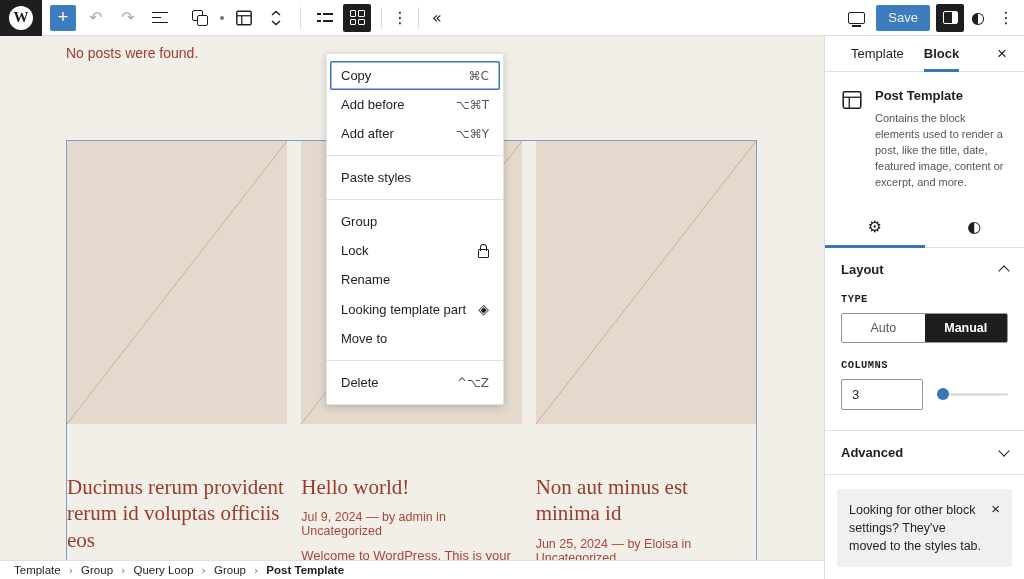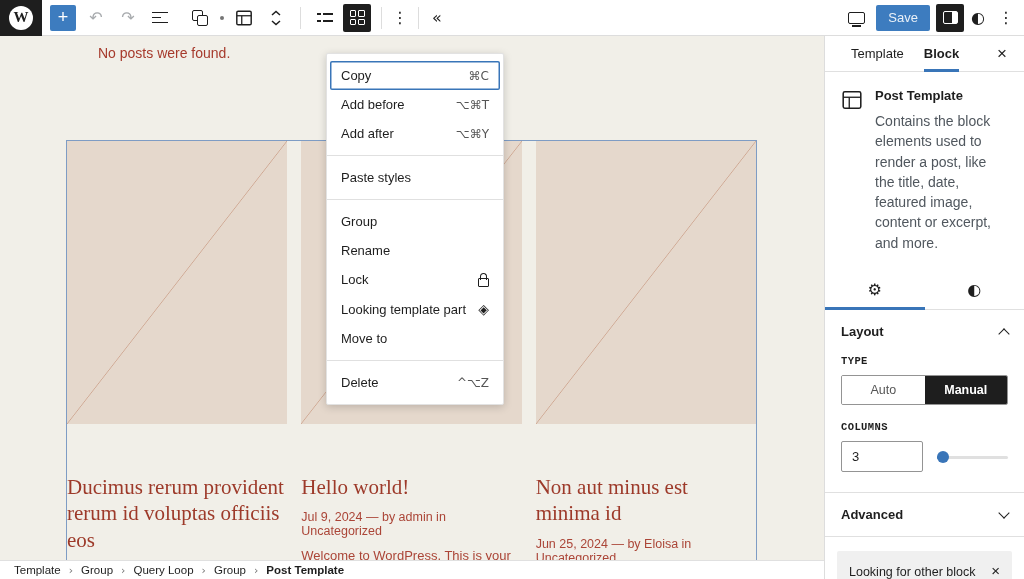--- a/index.html
+++ b/index.html
@@ -37,21 +37,21 @@
   .icon-grid i { border:1.5px solid currentColor; border-radius:1px; }
   .icon-monitor { width:17px; height:12px; border:1.6px solid #1e1e1e; border-radius:2px; position:relative; }
   .icon-monitor:after { content:""; position:absolute; left:3px; right:3px; bottom:-4px; height:1.6px; background:#1e1e1e; }
   .icon-sidebar { width:15px; height:13px; border:1.6px solid currentColor; border-radius:2px; position:relative; }
   .icon-sidebar:after { content:""; position:absolute; top:0; bottom:0; right:0; width:5px; background:currentColor; }
   .save-btn { background:#3d7cbf; color:#eaf1f8; border:none; border-radius:2px; height:26px; padding:0 12px; font-size:13px; cursor:pointer; margin:0 6px; }
   .glyph { font-family:"DejaVu Sans",sans-serif; }
 
   
   .canvas { position:absolute; top:36px; left:0; width:824px; height:524px; background:#f1efe8; overflow:hidden; }
-  .no-posts { position:absolute; top:9px; left:66px; font-size:14px; color:#a63a2c;margin-left:32px; }
+  .no-posts { position:absolute; top:9px; left:66px; font-size:14px; color:#a63a2c; }
   .post-template-block { position:absolute; left:66px; top:104px; width:691px; height:430px; border:1.5px solid #7e9cc4; display:grid; grid-template-columns:1fr 1fr 1fr; column-gap:14px; background:transparent; overflow:hidden; }
   .post-card { overflow:hidden; }
   .ph-image { height:283px; background:#e5d8cc; background-image:linear-gradient(to bottom right, rgba(0,0,0,0) calc(50% - 0.7px), #cfa893 50%, rgba(0,0,0,0) calc(50% + 0.7px)); }
   .post-title { margin-top:50px; font-family:"Liberation Serif","DejaVu Serif",serif; font-size:21px; line-height:1.26; color:#9d3a2a; }
   .post-meta { margin-top:10px; font-size:12.5px; color:#ab4537; }
   .post-excerpt { margin-top:9px; font-size:13px; line-height:1.33; color:#ab4537; }
 
   
   .ctx-menu { position:absolute; left:326px; top:53px; width:178px; background:#fff; border:1px solid #e2e2e2; box-shadow:0 2px 8px rgba(0,0,0,.18); z-index:50; padding:7px 0; border-radius:2px; }
   .ctx-item { display:flex; align-items:center; justify-content:space-between; padding:7px 14px; font-size:13px; color:#1e1e1e; cursor:pointer; }
@@ -64,21 +64,21 @@
 
   
   .sidebar { position:absolute; top:36px; right:0; width:200px; height:543px; background:#fff; border-left:1px solid #ddd; z-index:30; }
   .sb-tabs { height:36px; display:flex; align-items:center; border-bottom:1px solid #e0e0e0; padding:0 8px 0 16px; }
   .sb-tab { font-size:13px; padding:0 10px; height:36px; display:flex; align-items:center; cursor:pointer; color:#1e1e1e; position:relative; }
   .sb-tab.active { font-weight:bold; }
   .sb-tab.active:after { content:""; position:absolute; left:10px; right:10px; bottom:0; height:3px; background:#3975b8; }
   .sb-close { margin-left:auto; font-size:17px; cursor:pointer; background:none; border:none; color:#1e1e1e; width:28px; height:28px; }
   .block-card { padding:16px; display:flex; gap:12px; }
   .block-card .bc-title { font-weight:bold; font-size:13px; margin-bottom:8px; }
-  .block-card .bc-desc { font-size:14px; line-height:1.45; color:#50575e; }
+  .block-card .bc-desc { font-size:11px; line-height:1.45; color:#50575e; }
   .panel-tabs { display:flex; border-bottom:1px solid #e0e0e0; }
   .panel-tab { flex:1; height:40px; display:flex; align-items:center; justify-content:center; font-size:16px; cursor:pointer; position:relative; color:#1e1e1e; }
   .panel-tab.active:after { content:""; position:absolute; left:0; right:0; bottom:-1px; height:3px; background:#3975b8; }
   .sb-section { padding:14px 16px; border-bottom:1px solid #e0e0e0; }
   .sb-sec-head { display:flex; align-items:center; justify-content:space-between; font-size:13px; font-weight:bold; cursor:pointer; }
   .chev { width:8px; height:8px; border-right:1.6px solid #1e1e1e; border-bottom:1.6px solid #1e1e1e; display:inline-block; }
   .chev.up { transform:rotate(-135deg); margin-top:4px; }
   .chev.down { transform:rotate(45deg); margin-bottom:3px; }
   .sb-label { font-size:10.5px; font-weight:bold; letter-spacing:.4px; text-transform:uppercase; margin:16px 0 8px;font-family:Liberation Mono, monospace; }
   .segmented { display:flex; border:1px solid #949494; border-radius:2px; height:30px; overflow:hidden; }
@@ -230,25 +230,25 @@
   </div>
   <div class="ctx-sep"></div>
   <div class="ctx-item">
     <span>Paste styles</span>
   </div>
   <div class="ctx-sep"></div>
   <div class="ctx-item">
     <span>Group</span>
   </div>
   <div class="ctx-item">
-    <span>Rename</span>
-  </div>
-  <div class="ctx-item">
     <span>Lock</span>
     <span class="icon-lock"></span>
+  </div>
+  <div class="ctx-item">
+    <span>Rename</span>
   </div>
   <div class="ctx-item">
     <span>Looking template part</span>
     <span class="glyph" style="font-size:14px;">◈</span>
   </div>
   <div class="ctx-item">
     <span>Move to</span>
   </div>
   <div class="ctx-sep"></div>
   <div class="ctx-item">

